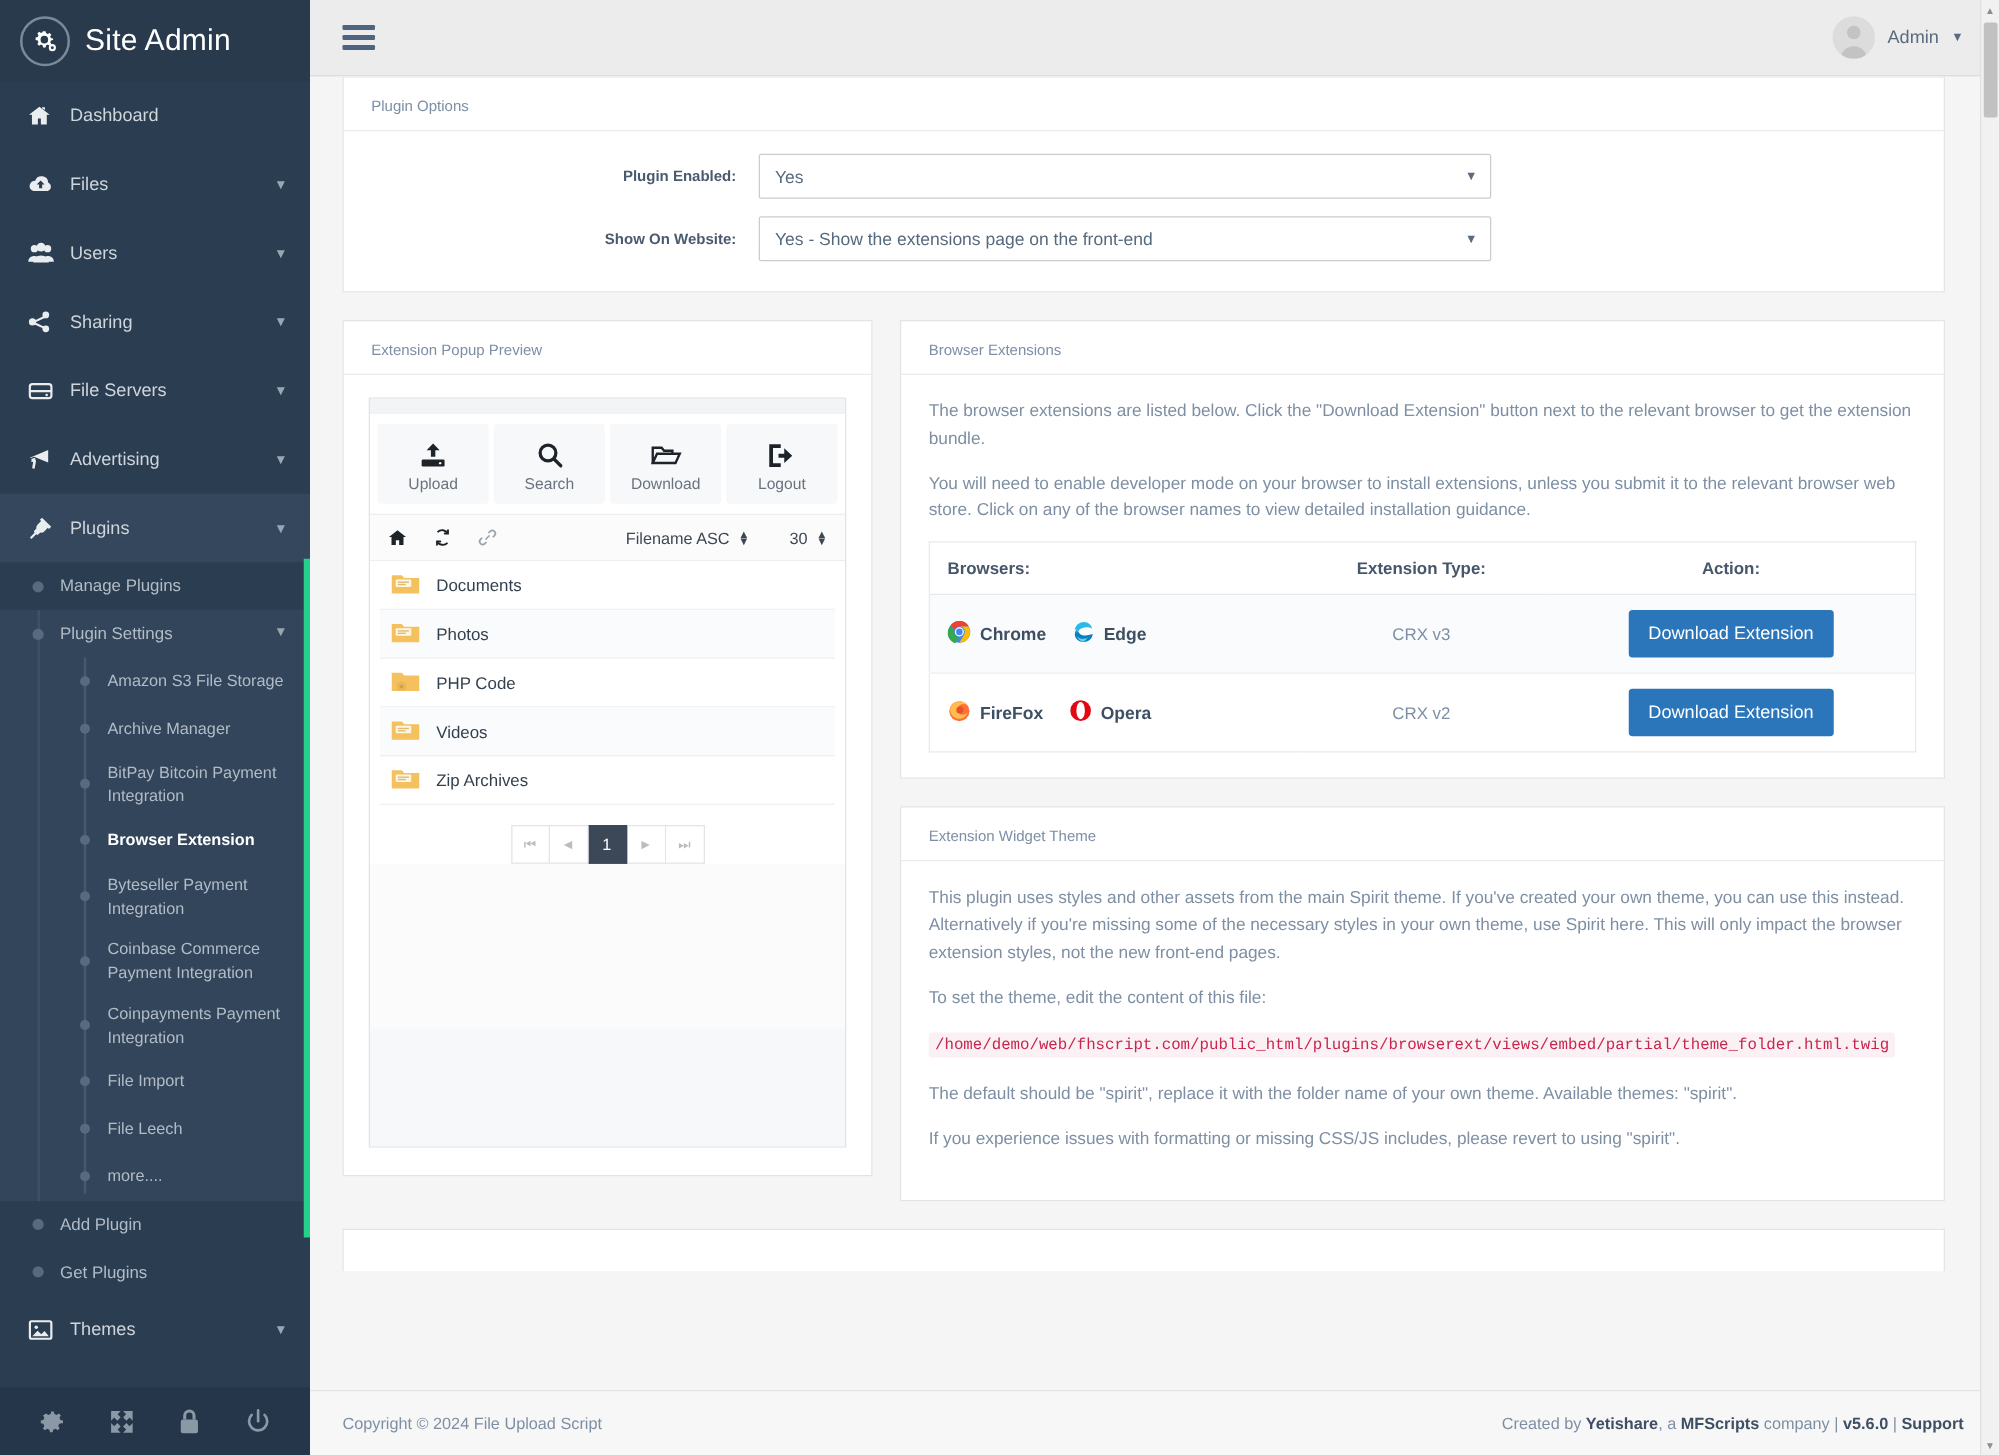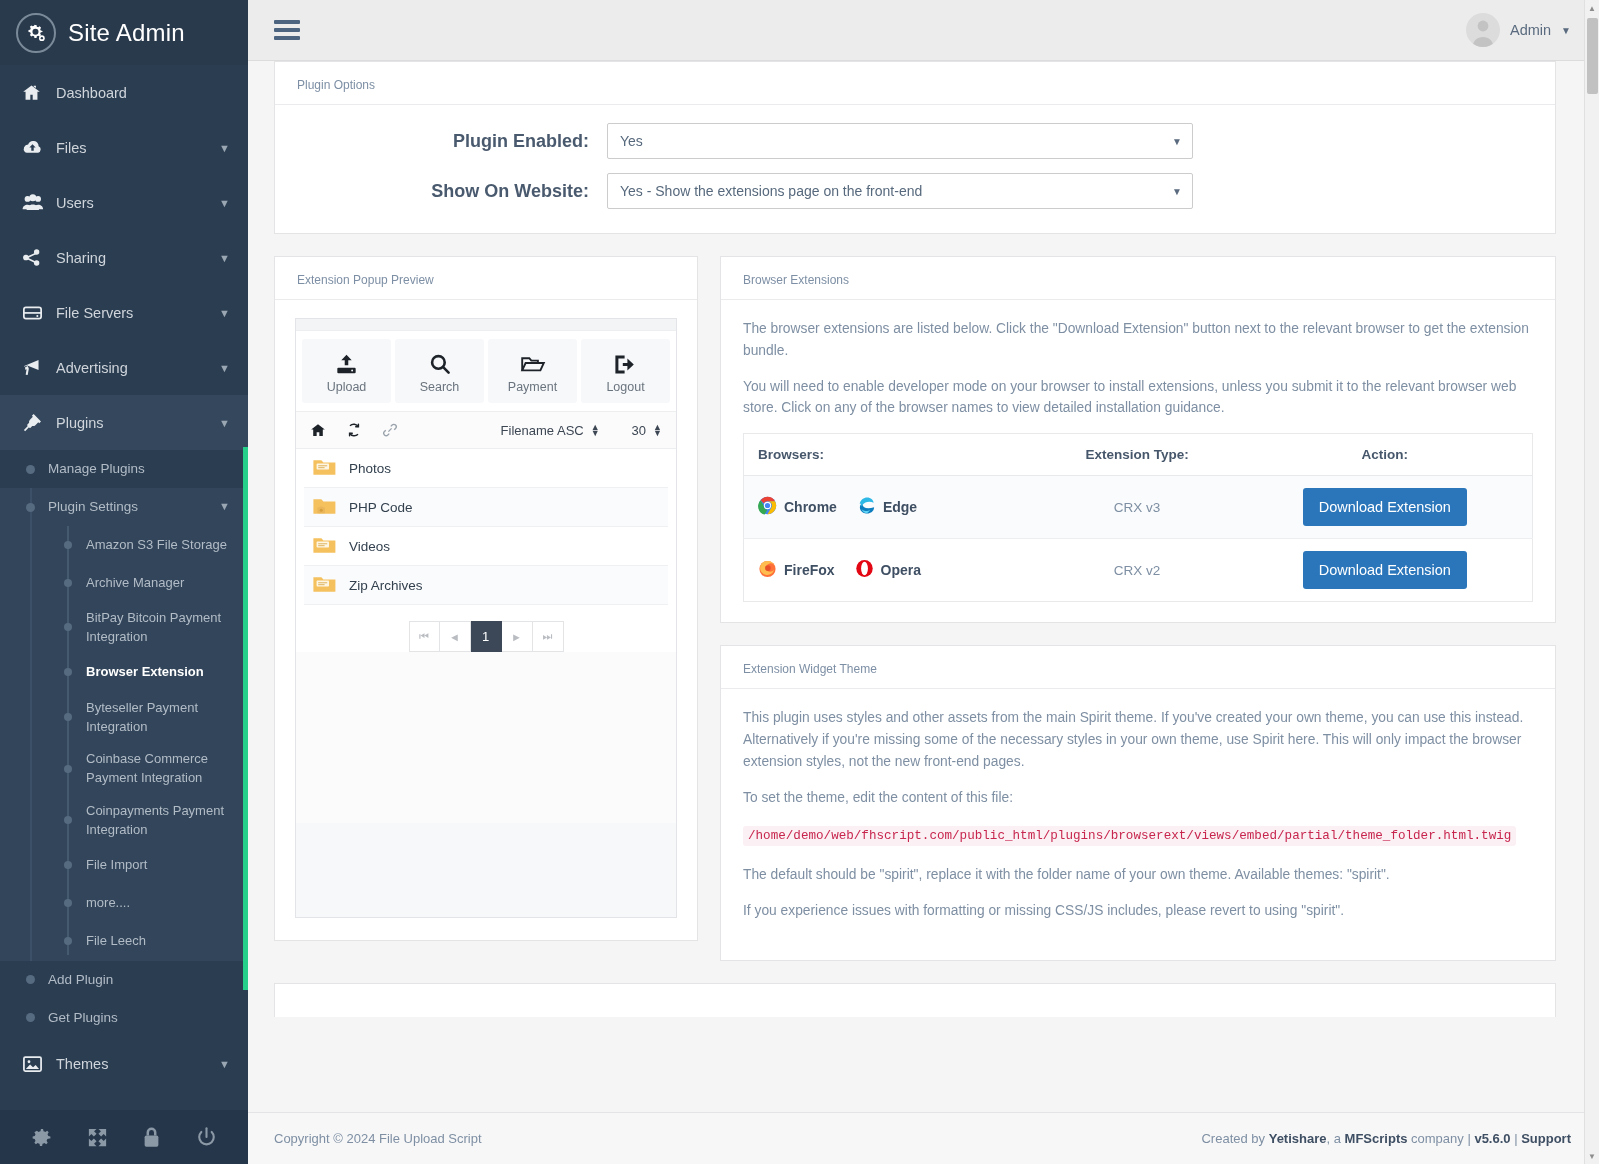--- a/index.html
+++ b/index.html
@@ -127,21 +127,21 @@
     border-bottom: 1px solid #ebebed;
     margin: 0 0 0 0;
   }
   .panel-title { color: #7d8fa5; font-size: 12px; font-weight: 400; }
   .panel-body { padding: 18px 22px 20px 22px; }
 
   
   .form-row { display: flex; align-items: center; margin-bottom: 14px; }
   .form-label {
     width: 310px; flex: 0 0 310px; text-align: right; padding-right: 18px;
-    font-size: 18px; font-weight: bold; color: #4a5a6e;
+    font-size: 12px; font-weight: bold; color: #4a5a6e;
   }
   .form-ctrl { width: 586px; flex: 0 0 586px; position: relative; }
   select.styled {
     width: 100%; height: 36px; border: 1px solid #ccc; border-radius: 2px;
     background: #fff; padding: 0 28px 0 12px; font-size: 14px; color: #57697d;
     font-family: "Liberation Sans", sans-serif;
     -webkit-appearance: none; appearance: none;
   }
   .sel-caret {
     position: absolute; right: 11px; top: 50%; margin-top: -4px;
@@ -390,25 +390,25 @@
           <div class="sub-item lvl2">
             <span class="dot"></span>
             <span>Coinpayments Payment Integration</span>
           </div>
           <div class="sub-item lvl2">
             <span class="dot"></span>
             <span>File Import</span>
           </div>
           <div class="sub-item lvl2">
             <span class="dot"></span>
+            <span>File Leech</span>
+          </div>
+          <div class="sub-item lvl2">
+            <span class="dot"></span>
             <span>more....</span>
-          </div>
-          <div class="sub-item lvl2">
-            <span class="dot"></span>
-            <span>File Leech</span>
           </div>
         </div>
 
         <div class="sub-item lvl1 hl">
           <span class="dot"></span>
           <span>Add Plugin</span>
         </div>
         <div class="sub-item lvl1 hl">
           <span class="dot"></span>
           <span>Get Plugins</span>
@@ -549,21 +549,21 @@
                       </div>
                       <div class="pal">Search</div>
                     </div>
                     <div class="pa">
                       <div class="pai">
                         <svg width="26" height="22" viewBox="0 0 26 22" fill="none" stroke="#1d2329" stroke-width="1.9">
                             <path d="M2.2 17.4V5.2h7.1l2 2.4h6.6v2.2"></path>
                             <path d="M2.2 17.4l3.4-7.4h18.2l-3.4 7.4z"></path>
                           </svg>
                       </div>
-                      <div class="pal">Payment</div>
+                      <div class="pal">Download</div>
                     </div>
                     <div class="pa">
                       <div class="pai">
                         <svg width="25" height="23" viewBox="0 0 25 23" fill="#1d2329">
                             <path d="M2.4 2.4h9.2v3H5.4v12.2h6.2v3H2.4z"></path>
                             <path d="M14.4 5.6l6.4 5.9-6.4 5.9v-4.3H9.8V9.9h4.6z"></path>
                           </svg>
                       </div>
                       <div class="pal">Logout</div>
                     </div>
@@ -600,20 +600,31 @@
                         <span>30</span>
                         <span class="stack-caret">
                             <span>▲</span>
                             <span>▼</span>
                           </span>
                       </span>
                     </span>
                   </div>
 
                   <div class="flist">
+                    <div class="frow">
+                      <span>
+                        <svg width="25" height="20" viewBox="0 0 25 20">
+                            <path d="M1.4 3.2h8l2 2.2h12v12.4H1.4z" fill="#f5c15f"></path>
+                            <rect x="4.6" y="6.6" width="12.4" height="6" rx=".8" fill="#fdf6e4"></rect>
+                            <rect x="6.2" y="8.2" width="9" height="1.1" fill="#e2ba6b"></rect>
+                            <rect x="6.2" y="10.1" width="6.4" height="1.1" fill="#e2ba6b"></rect>
+                          </svg>
+                      </span>
+                      <span>Documents</span>
+                    </div>
                     <div class="frow">
                       <span>
                         <svg width="25" height="20" viewBox="0 0 25 20">
                             <path d="M1.4 3.2h8l2 2.2h12v12.4H1.4z" fill="#f5c15f"></path>
                             <rect x="4.6" y="6.6" width="12.4" height="6" rx=".8" fill="#fdf6e4"></rect>
                             <rect x="6.2" y="8.2" width="9" height="1.1" fill="#e2ba6b"></rect>
                             <rect x="6.2" y="10.1" width="6.4" height="1.1" fill="#e2ba6b"></rect>
                           </svg>
                       </span>
                       <span>Photos</span>

